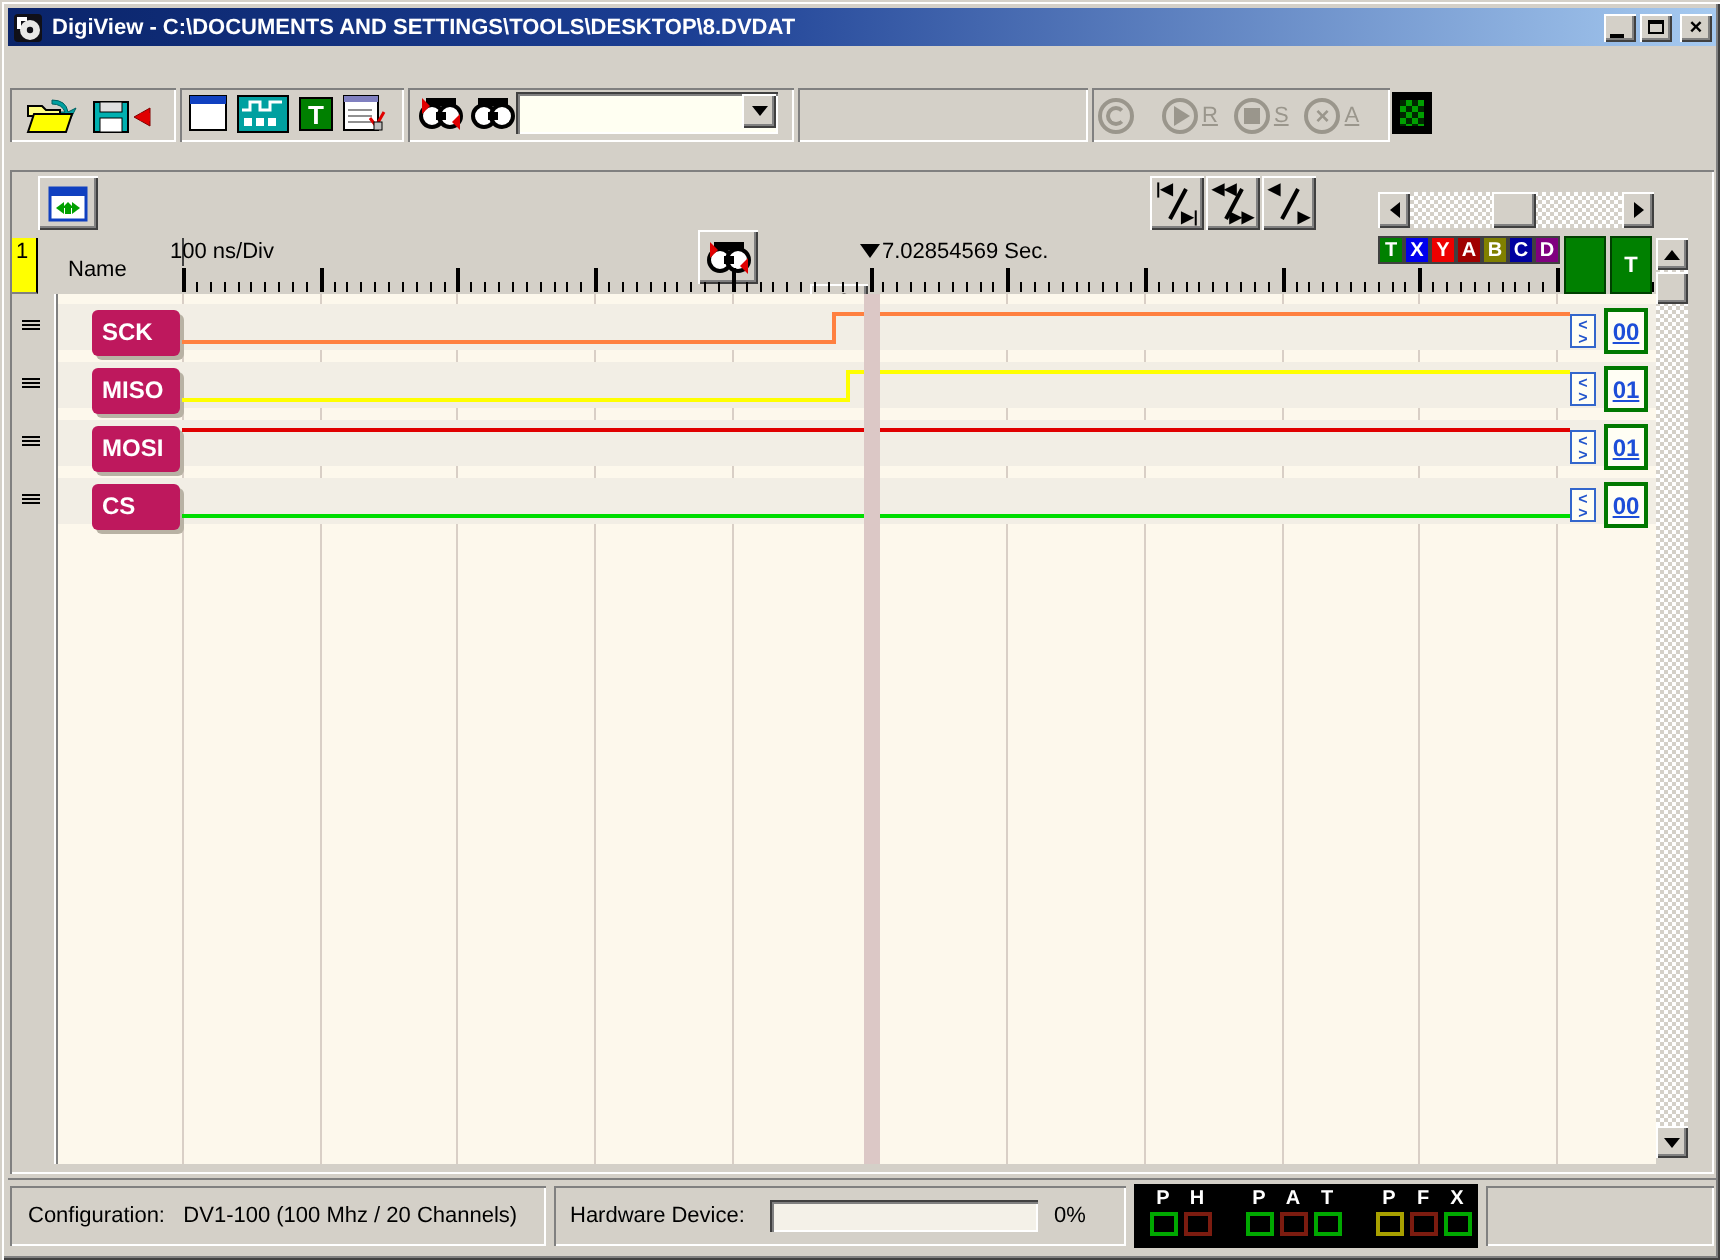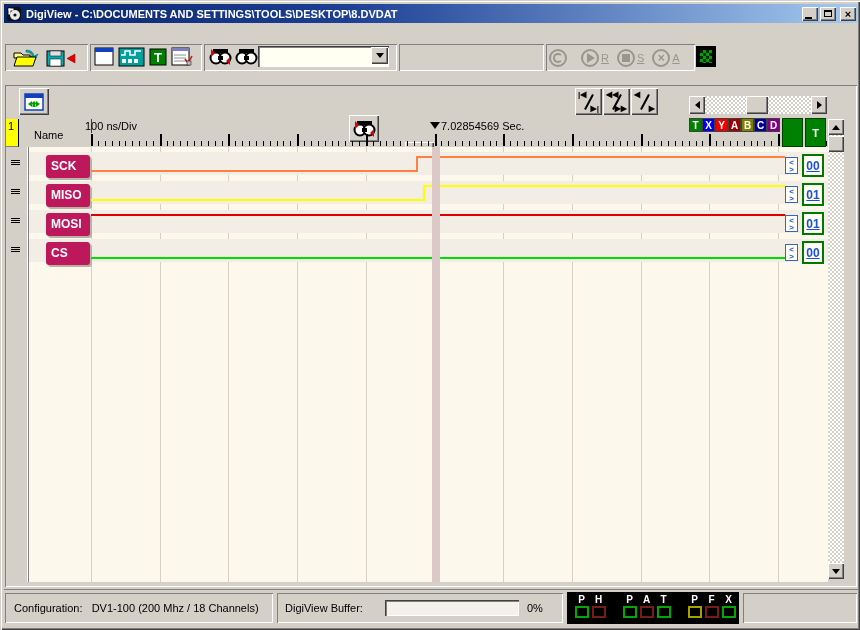--- a/index.html
+++ b/index.html
@@ -507,25 +507,25 @@
     <span class="abs btn" style="left:0;top:17px;width:16px;height:16px;"></span>
     <span class="sb-btn abs" style="left:0;bottom:0;width:16px;height:16px;">
         <span class="arrow ar-dn"></span>
       </span>
   </div>
 
   <div class="abs" style="left:3px;top:588px;width:854px;height:1px;background:#808080;"></div>
   <div class="abs panel-sunken" style="left:4px;top:592px;width:268px;height:30px;padding-left:9px;">
     <span class="status-text" style="line-height:30px;">
       <span>Configuration:</span>&nbsp;&nbsp;
-      <span>DV1-100 (200 Mhz / 18 Channels)</span>
+      <span>DV1-100 (100 Mhz / 20 Channels)</span>
     </span>
   </div>
   <div class="abs panel-sunken" style="left:276px;top:592px;width:286px;height:30px;">
-    <span class="abs status-text" style="left:8px;line-height:30px;">DigiView Buffer:</span>
+    <span class="abs status-text" style="left:8px;line-height:30px;">Hardware Device:</span>
     <span class="abs field" style="left:108px;top:7px;width:134px;height:16px;background:#f4f1e8;"></span>
     <span class="abs status-text" style="left:250px;line-height:30px;">0%</span>
   </div>
   <div class="abs ledpanel" style="left:566px;top:591px;width:172px;height:32px;">
       <span class="ledgroup">
         <span class="ledcell">
           <b>P</b>
           <span class="ledsq" style="border-color: rgb(0, 168, 0);"></span>
         </span>
         <span class="ledcell">

